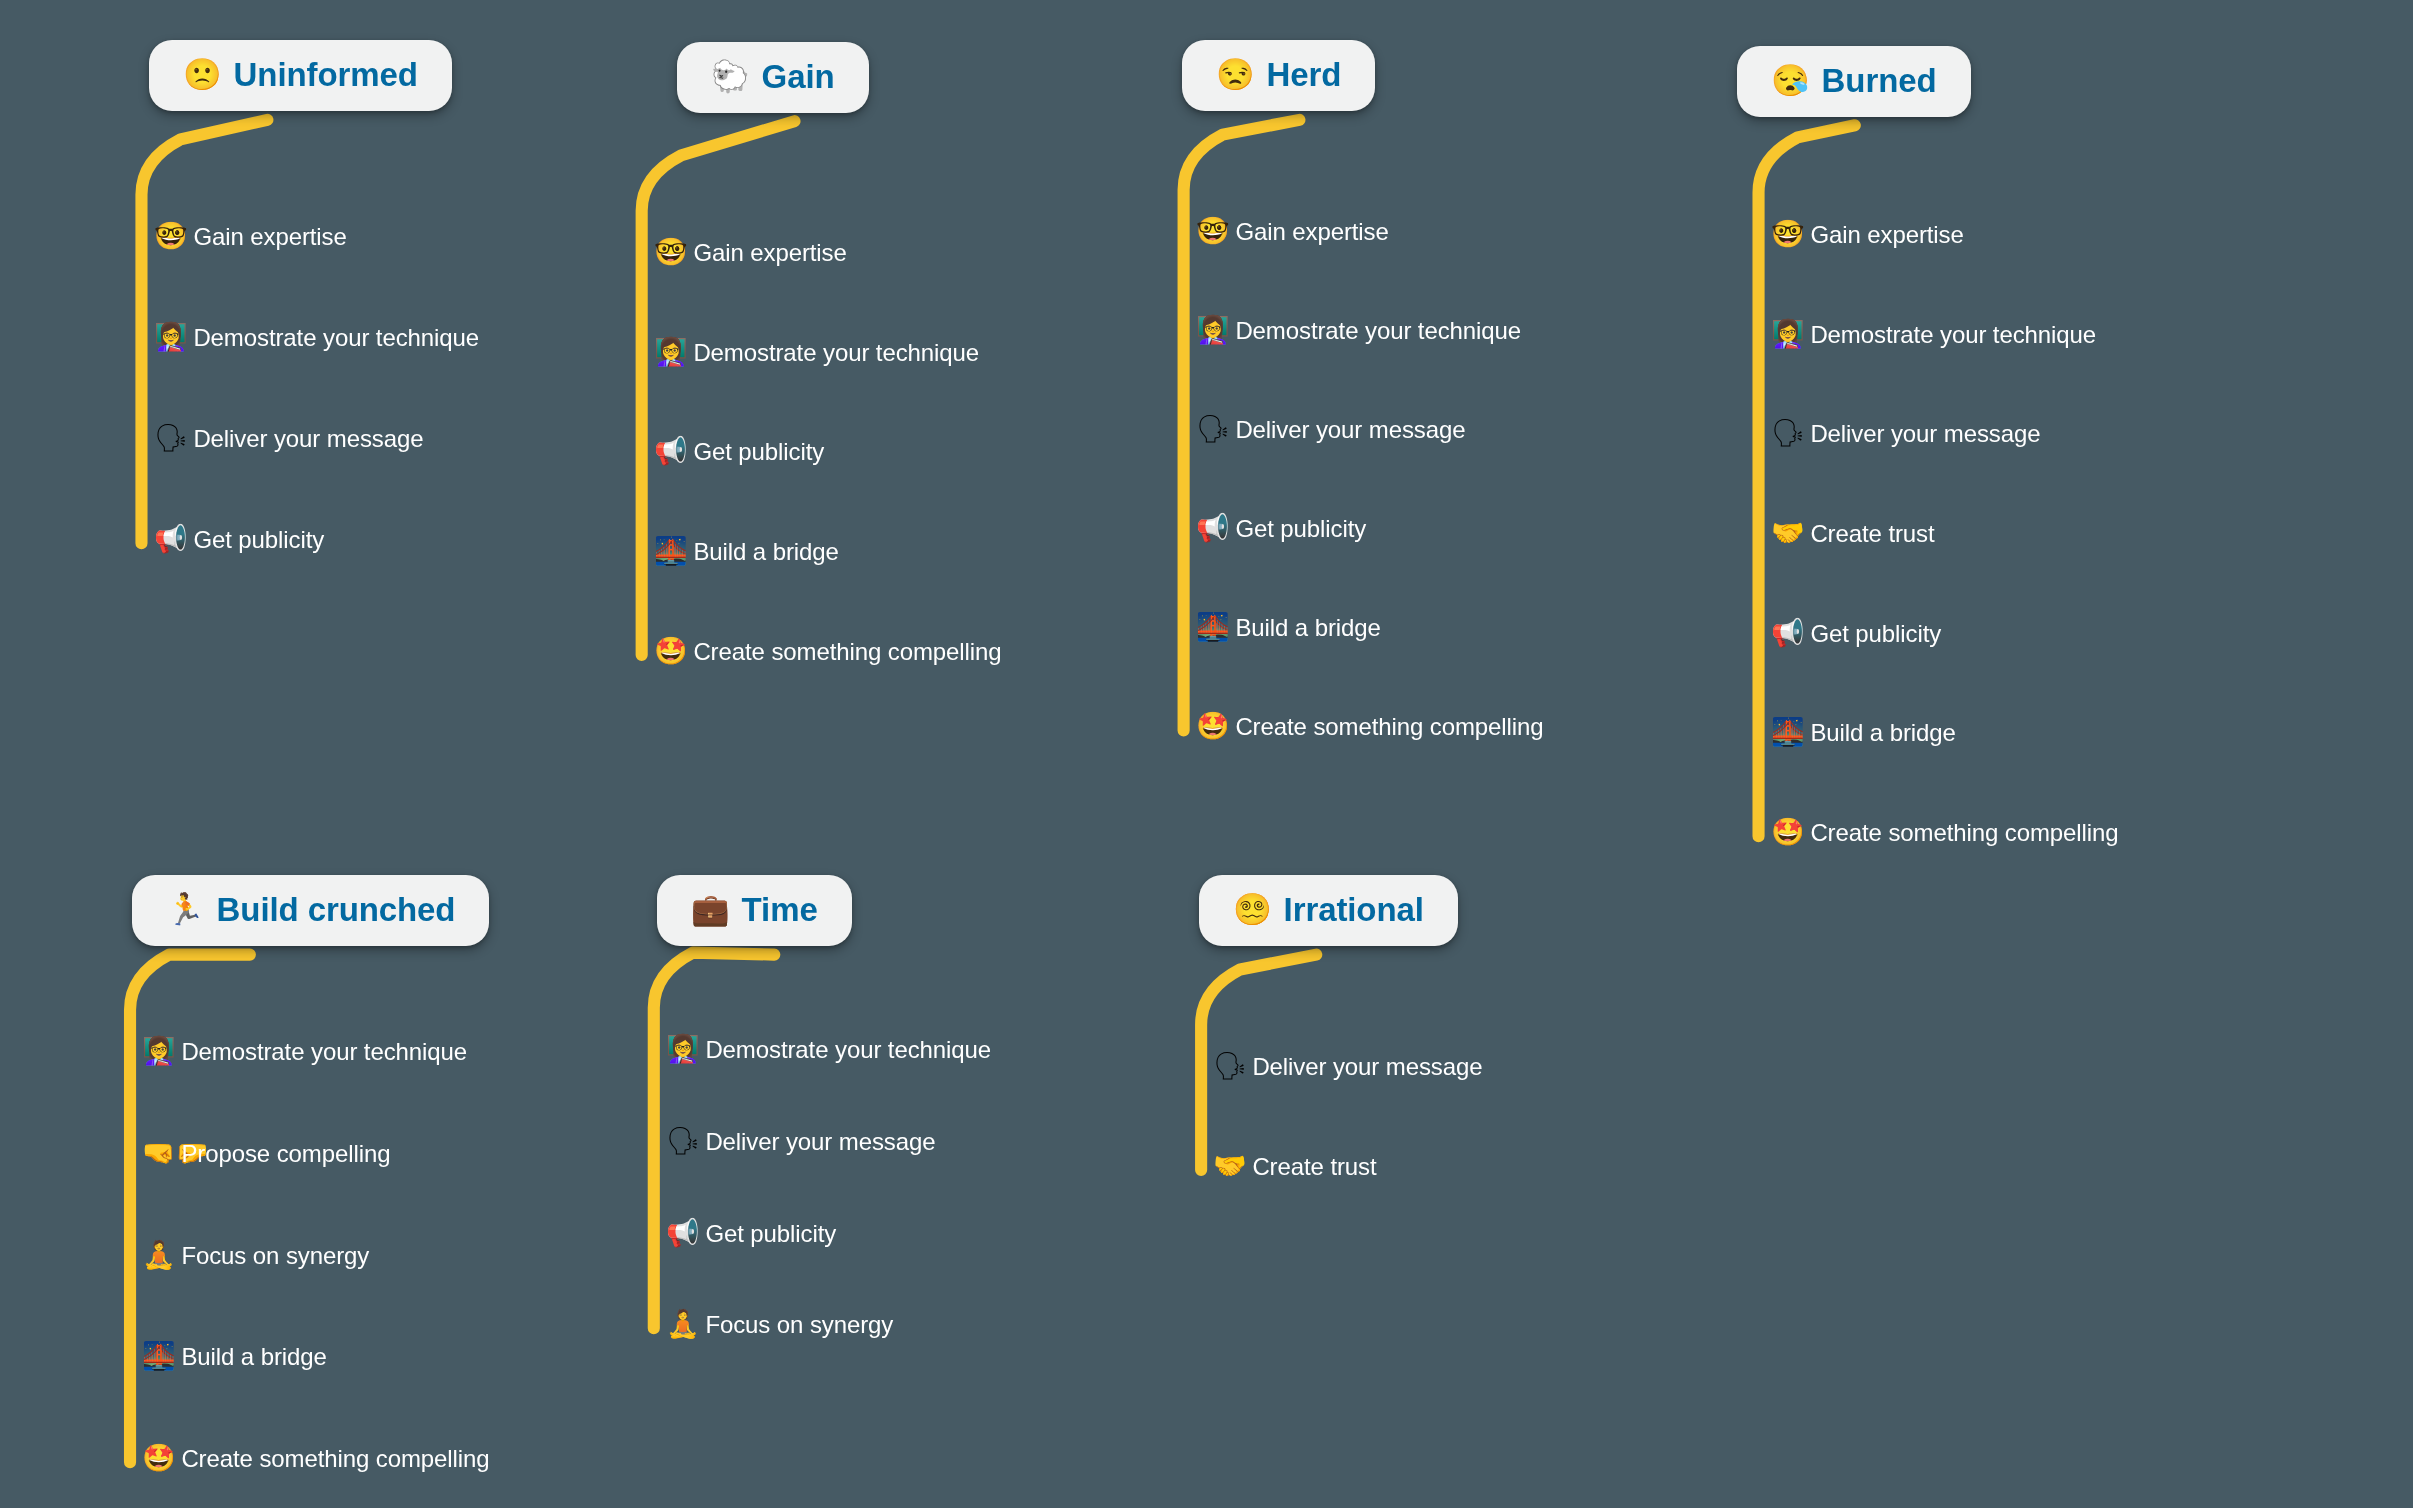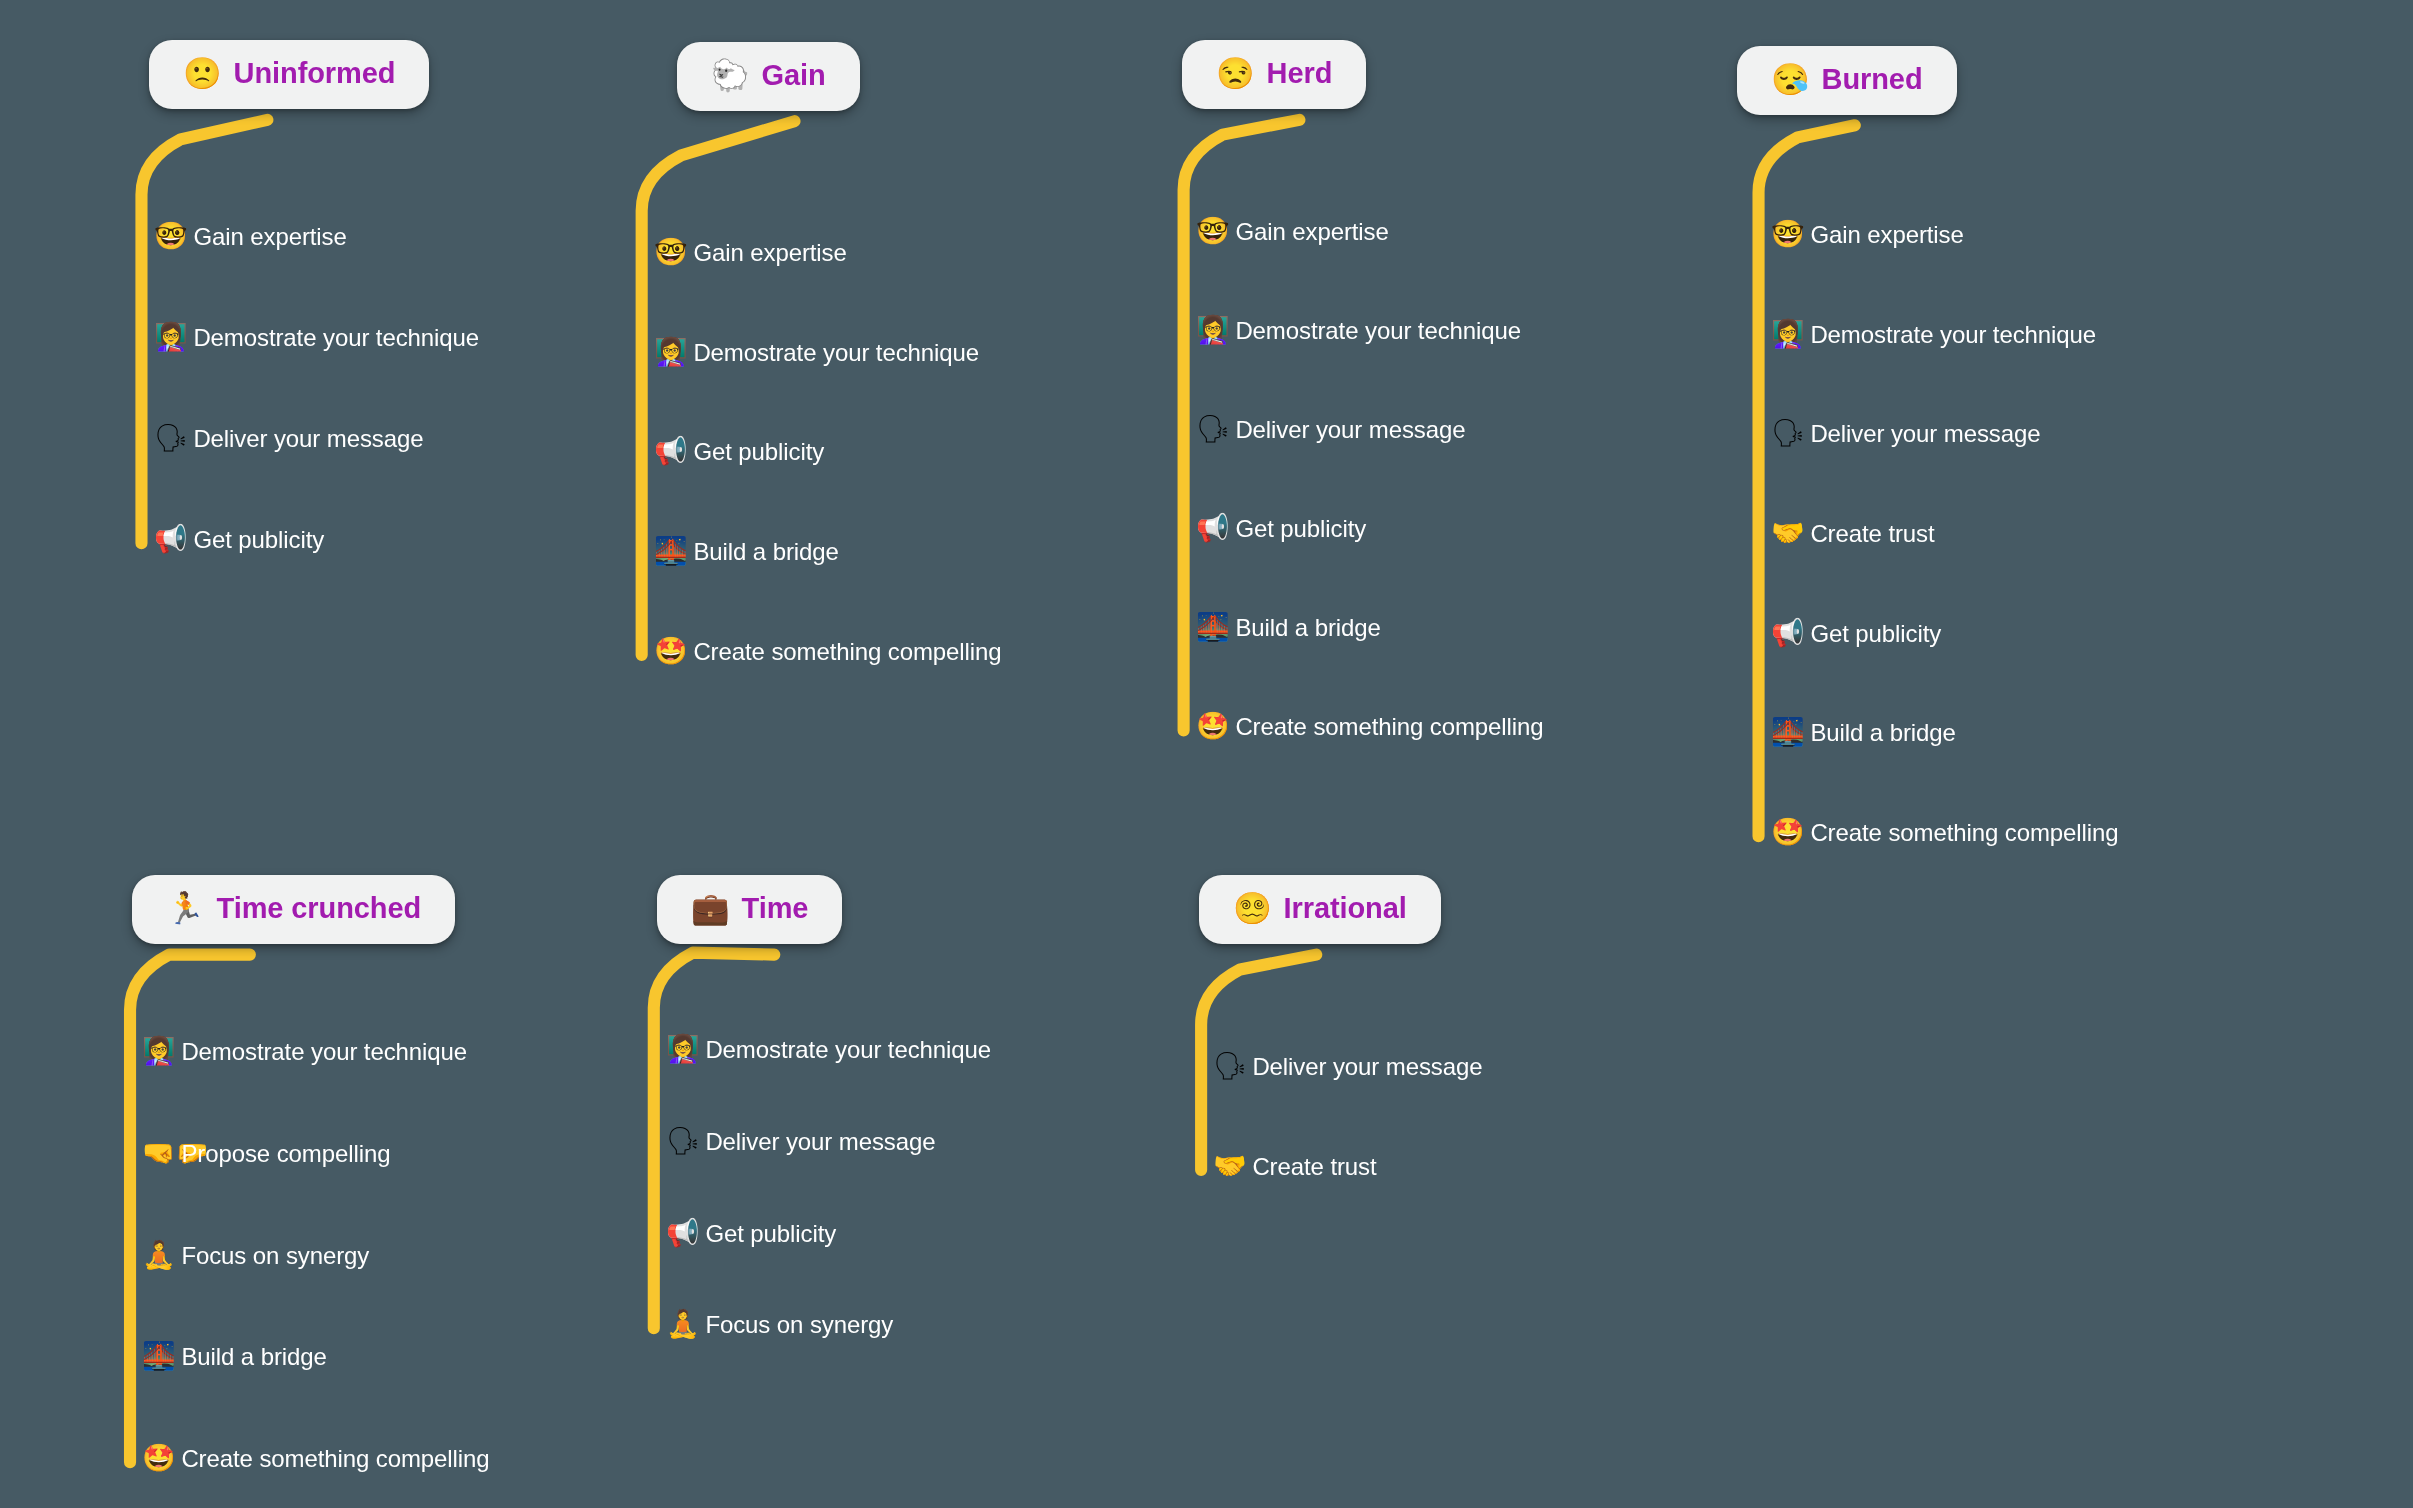--- a/index.html
+++ b/index.html
@@ -31,23 +31,23 @@
     box-shadow:0 4.7px 10.8px rgba(0,0,0,0.30), 0 1.3px 3.4px rgba(0,0,0,0.18);
     white-space:nowrap;
     z-index:5;
   }
   .title-emoji {
     font-size:31px;
     line-height:1;
     display:inline-block;
   }
   .title-text {
-    font-size:29px;
+    font-size:33px;
     font-weight:bold;
-    color:#a21caf;
+    color:#0369a1;
     letter-spacing:-0.1px;
     line-height:1;
   }
 
   
   .connector {
     position:absolute;
     left:0; top:0;
     overflow:visible;
     z-index:1;
@@ -200,21 +200,21 @@
         <span class="item-emoji">🤩</span>
         <span class="item-label">Create something compelling</span>
       </div>
     </div>
     <div class="group">
       <svg class="connector" width="2413" height="1508" viewBox="0 0 3584 2240">
         <path d="M 371 1418 L 251 1418 Q 193 1448 193 1500 L 193 2172" fill="none" stroke="#f8c62e" stroke-width="18" stroke-linecap="round" stroke-linejoin="round"></path>
       </svg>
       <div class="title-card" style="left: 132px; top: 875px;">
         <span class="title-emoji">🏃</span>
-        <span class="title-text">Time crunched</span>
+        <span class="title-text">Build crunched</span>
       </div>
       <div class="item" style="position: absolute; left: 142px; top: 1038px;">
         <span class="item-emoji">👩‍🏫</span>
         <span class="item-label">Demostrate your technique</span>
       </div>
       <div class="item" style="position: absolute; left: 142px; top: 1140px;">
         <span class="item-emoji">🤜🤛</span>
         <span class="item-label">Propose compelling</span>
       </div>
       <div class="item" style="position: absolute; left: 142px; top: 1242px;">

